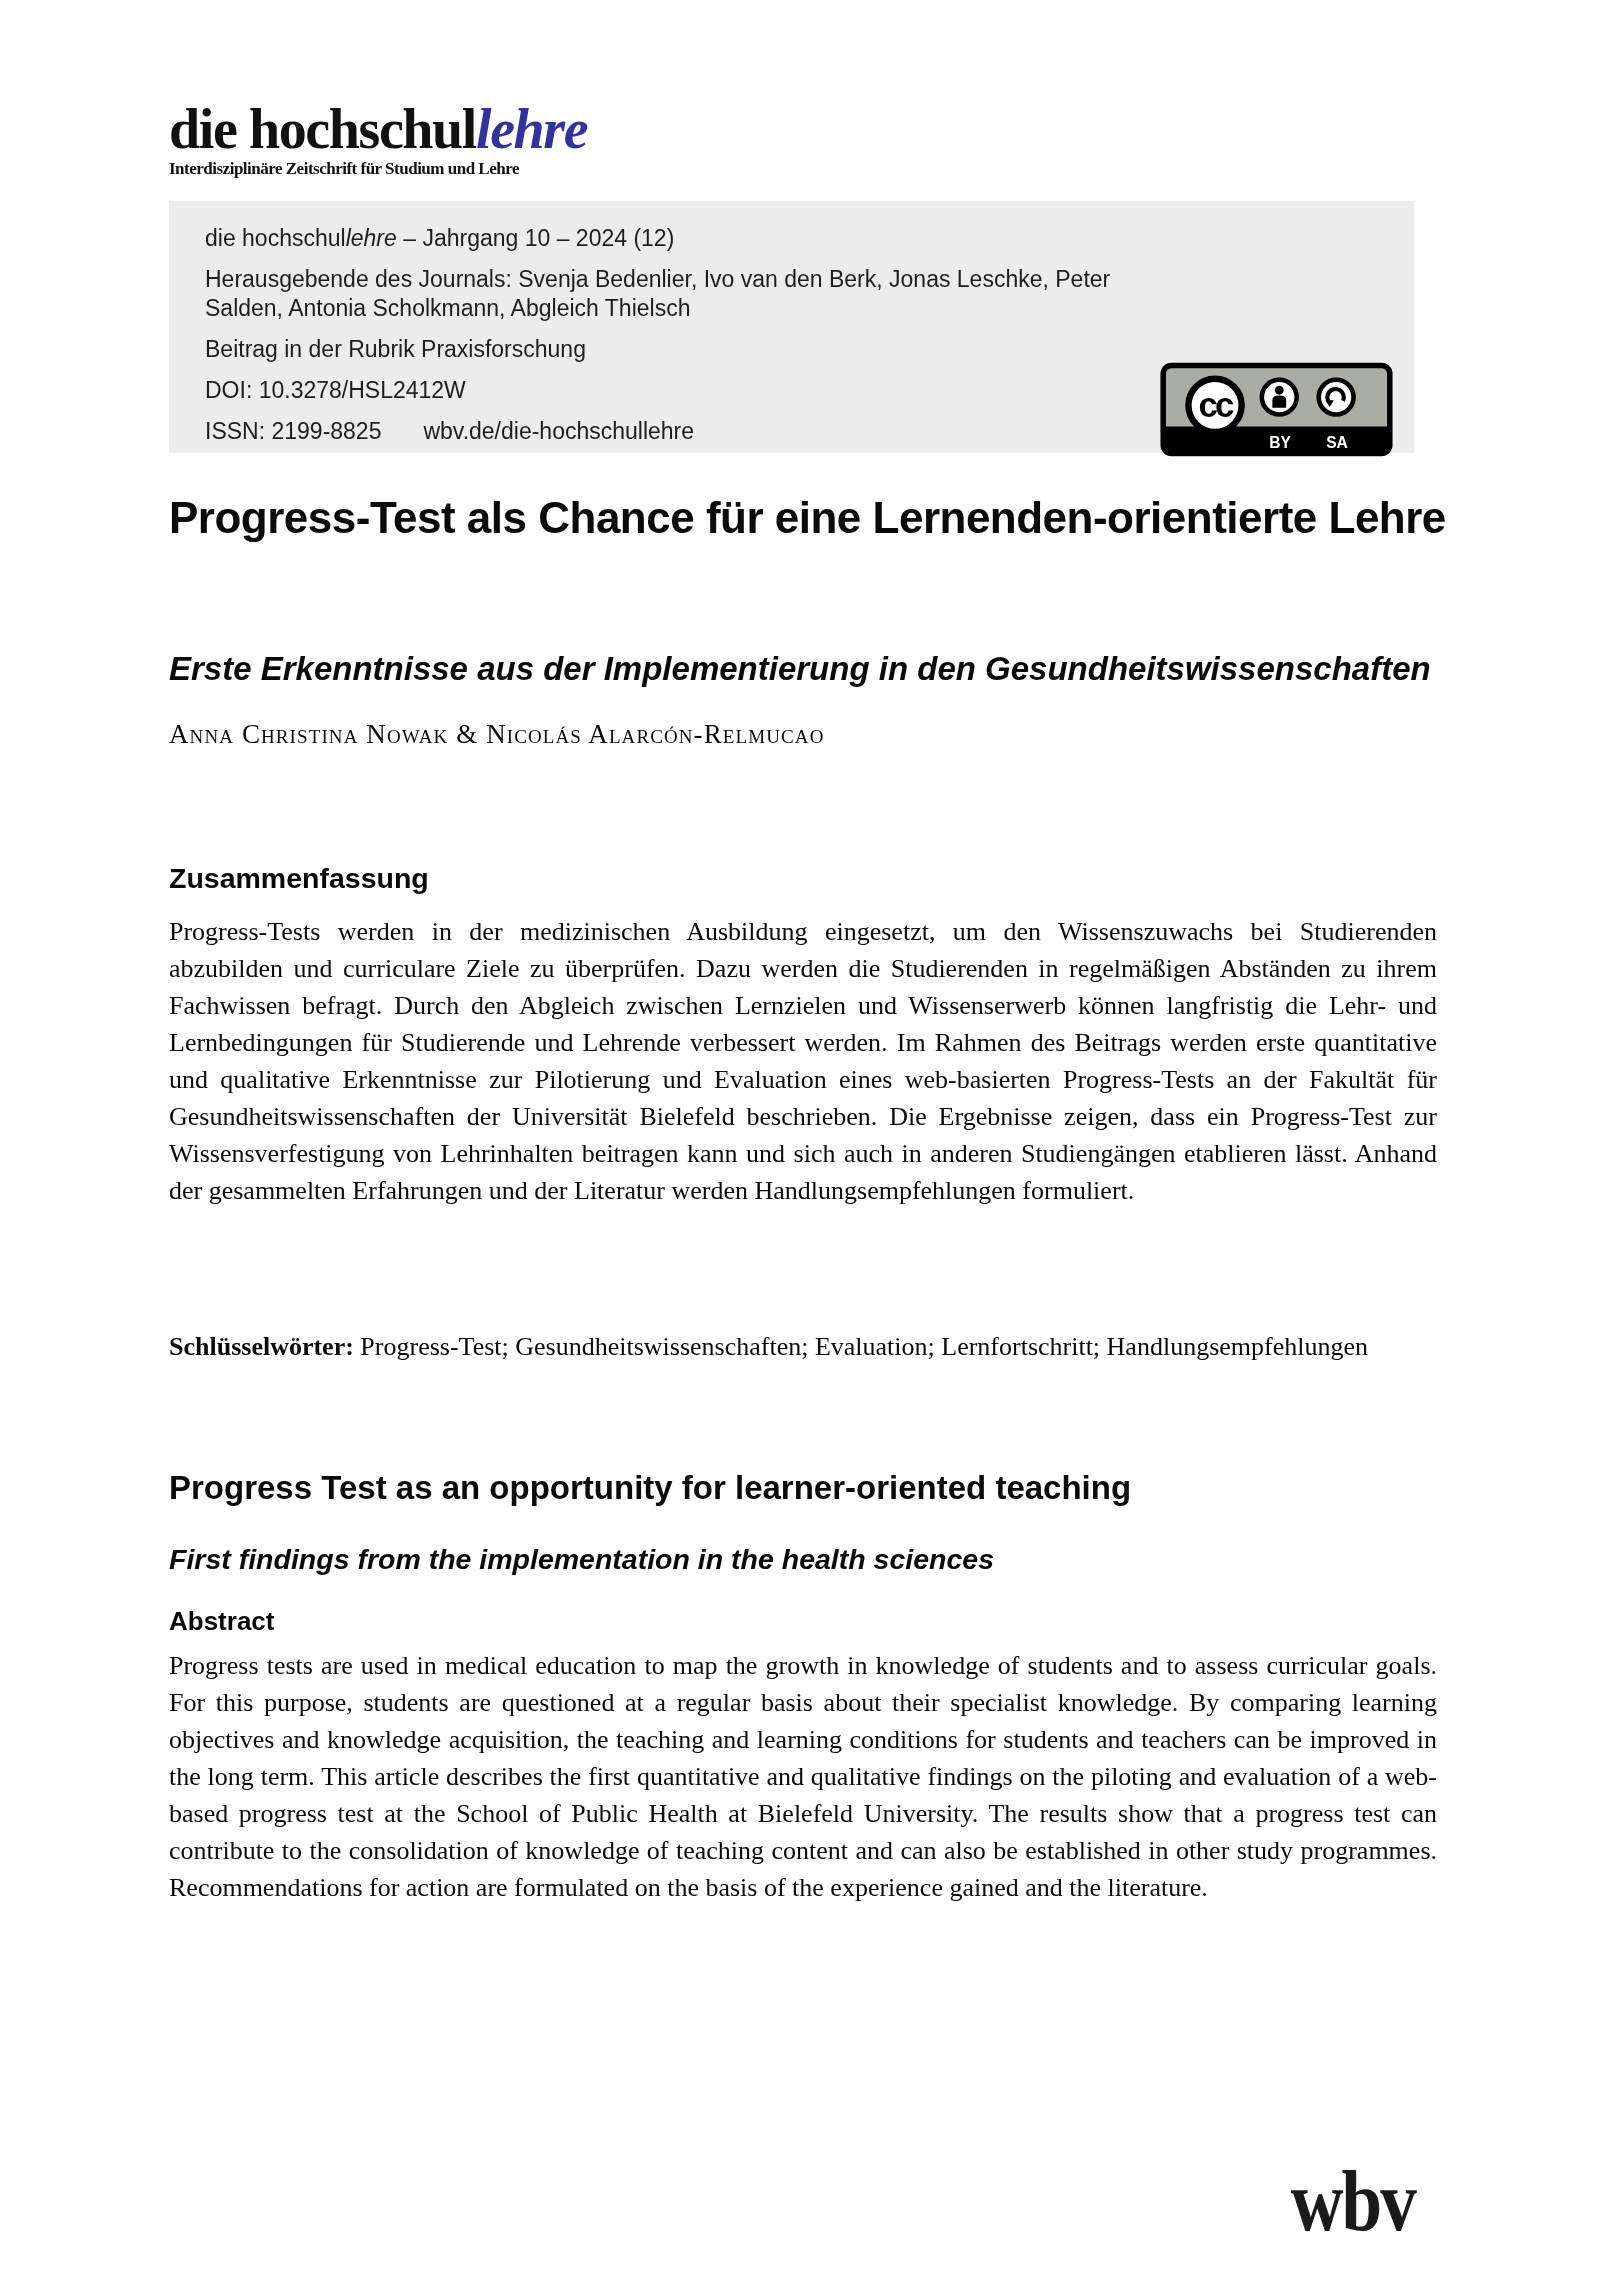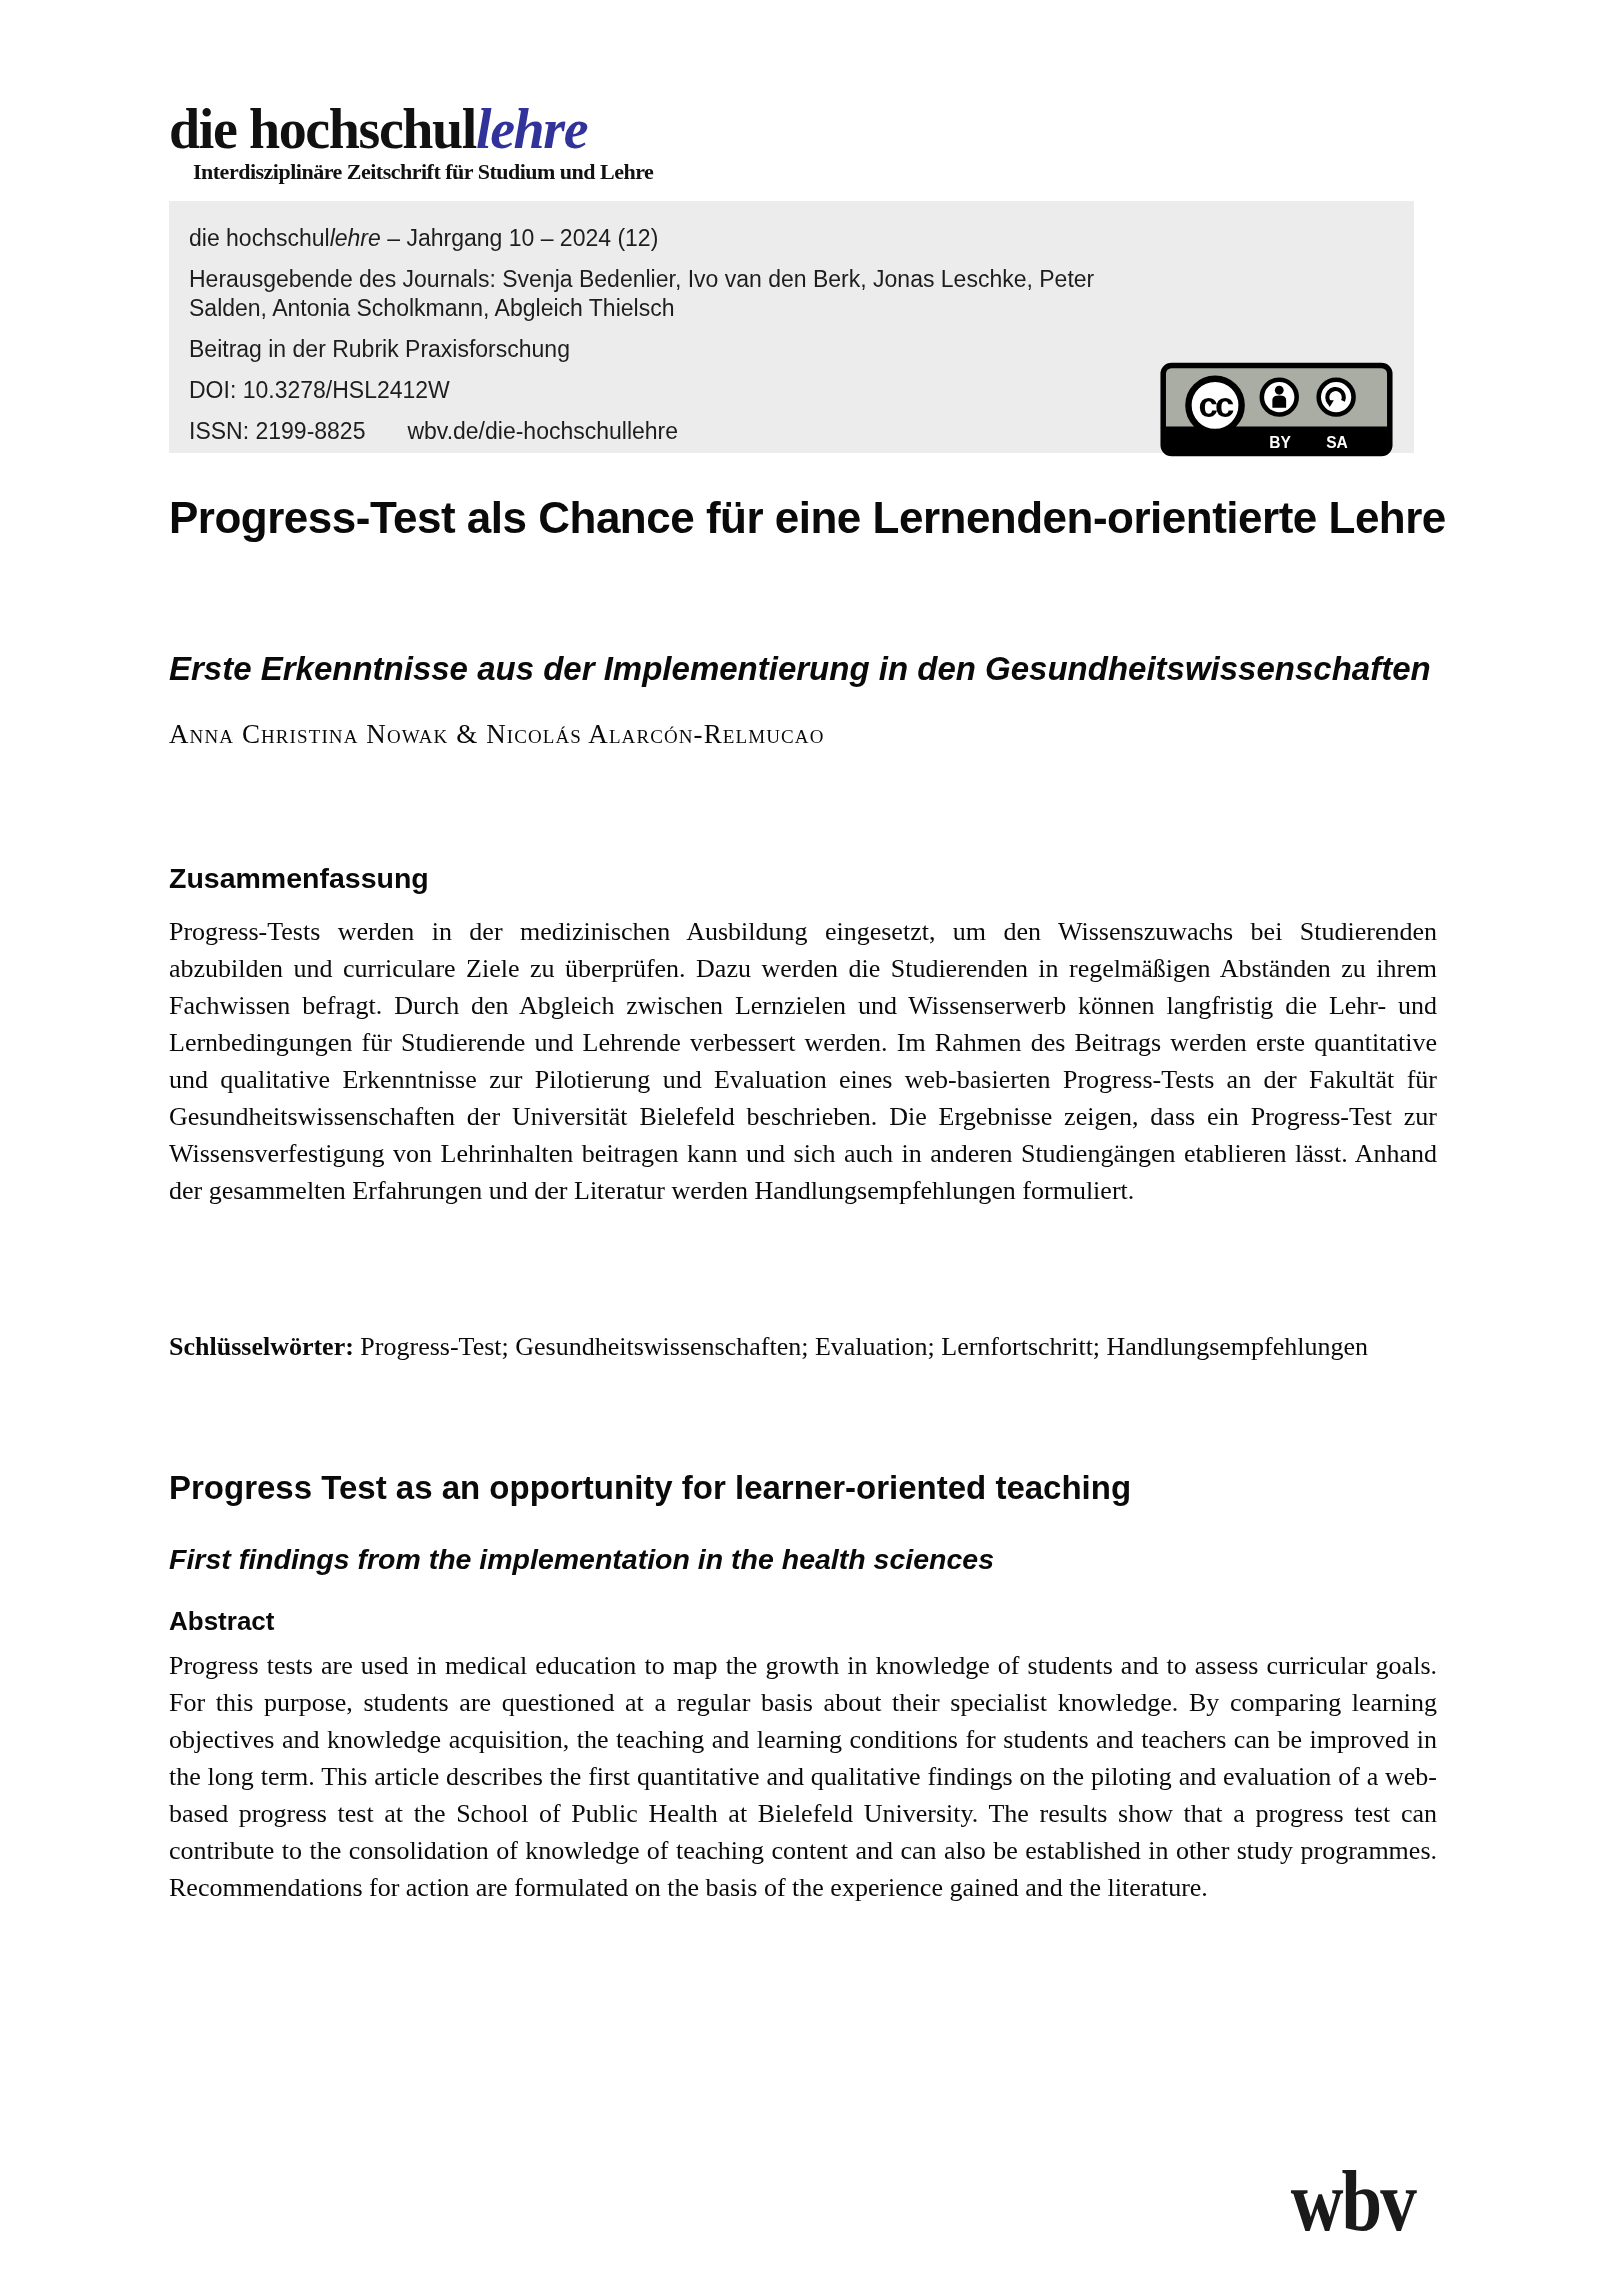--- a/index.html
+++ b/index.html
@@ -9,28 +9,28 @@
   }
 
   
   .masthead { position:absolute; left:169px; top:101px; }
   .logo-line {
     font-family:"Liberation Serif", serif; font-weight:700; font-size:56px;
     line-height:1.0; letter-spacing:-1.4px; white-space:nowrap; color:#111;
   }
   .logo-accent { color:#32329b; font-style:italic; }
   .tagline {
-    font-family:"Liberation Serif", serif; font-weight:700; font-size:22px;
-    letter-spacing:-0.5px; margin-top:1.8px; color:#111; white-space:nowrap;margin-left:24px;
+    font-family:"Liberation Serif", serif; font-weight:700; font-size:17px;
+    letter-spacing:-0.5px; margin-top:1.8px; color:#111; white-space:nowrap;
   }
 
   
   .info-box {
     position:absolute; left:169px; top:201px; width:1245px; height:252px;
-    background:#ececec; box-sizing:border-box; padding:23px 20px;
+    background:#ececec; box-sizing:border-box; padding:23px 36px;
   }
   .info-box p { margin:0 0 12px 0; font-size:23px; line-height:29px; color:#1d1d1d; font-weight:400; }
   .editors-line { max-width:909px; }
   .issue-italic { font-style:italic; }
   .website-sep { display:inline-block; width:42px; }
 
   
   .cc-badge { position:absolute; left:991px; top:161px; width:233px; height:95px; }
   .cc-badge svg { display:block; width:100%; height:100%; }
 

